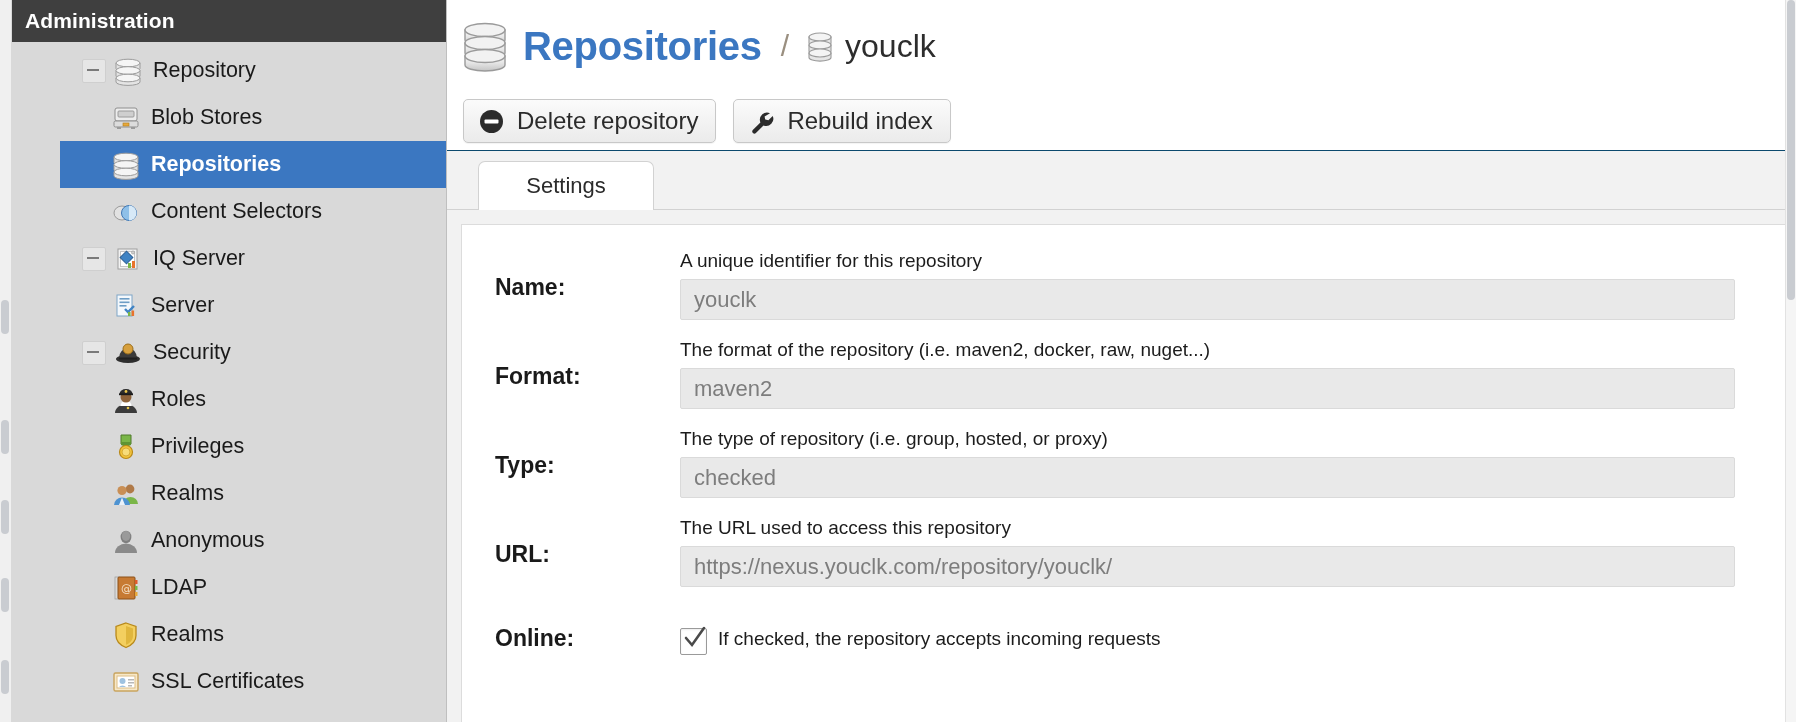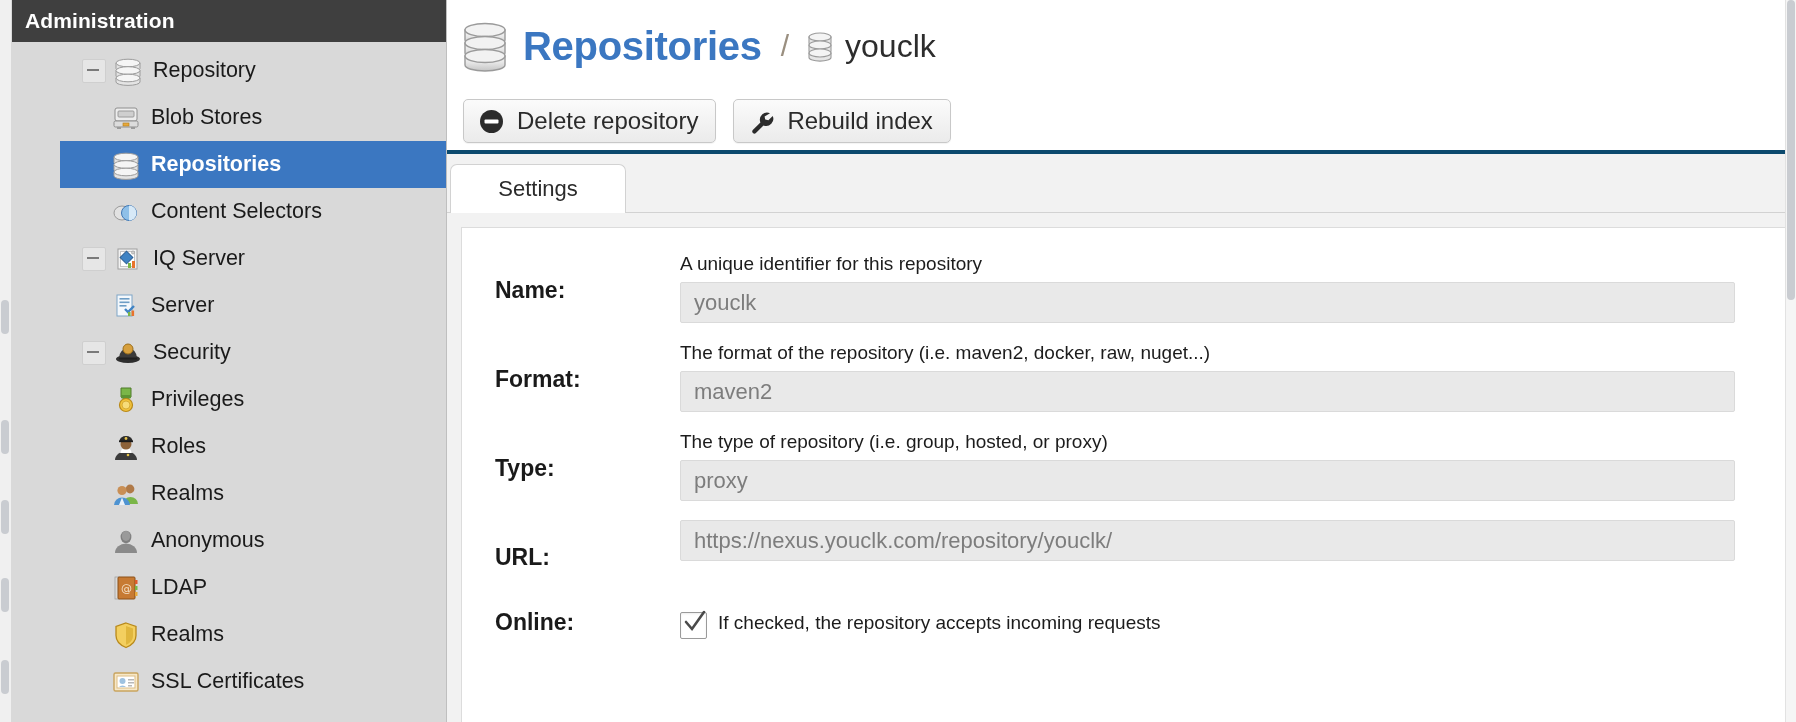--- a/index.html
+++ b/index.html
@@ -71,23 +71,23 @@
     display: inline-flex; align-items: center; height: 42px;
     padding: 0 17px 0 14px;
     background: linear-gradient(to bottom, #fbfbfb 0%, #f2f2f2 55%, #ebebeb 100%);
     border: 1px solid #c8c8c8; border-radius: 5px;
     font-size: 24px; color: #2b2b2b; cursor: pointer;
     box-shadow: 0 1px 1px rgba(0,0,0,.05);
   }
   .tbtn .bico { width: 27px; height: 27px; margin-right: 12px; flex: none; }
 
   .tabstrip {
-    height: 58px; background: #f2f2f2; border-top: 4px solid #0c4a6e;
+    height: 58px; background: #f2f2f2; border-top: 1px solid #0c4a6e;
     border-bottom: 1px solid #d2d2d2;
-    display: flex; align-items: flex-end; padding-left: 3px; flex: none;
+    display: flex; align-items: flex-end; padding-left: 31px; flex: none;
   }
   .tab {
     height: 48px; min-width: 130px; display: flex; align-items: center; justify-content: center;
     padding: 0 22px; font-size: 22px; color: #2b2b2b; cursor: pointer;
     background: #ffffff; border: 1px solid #d2d2d2; border-bottom: none;
     border-radius: 7px 7px 0 0; margin-bottom: -1px;
   }
 
   .content-wrap { flex: 1; background: #f2f2f2; padding: 14px 0 0 14px; min-height: 0; }
   .panel {
@@ -223,39 +223,39 @@
       <ellipse cx="15" cy="21" rx="12" ry="4" fill="#2e2e2e"></ellipse>
       <path d="M6 20 a9 10 0 0 1 18 0 z" fill="#3a3a3a"></path>
       <circle cx="15" cy="11" r="5" fill="#d7a03e" stroke="#9c6f1c"></circle>
       <path d="M6 19.5 h18 v2 h-18 z" fill="#1f1f1f"></path>
             </svg></span>
           <span class="tlabel">Security</span>
         </div>
         <div class="tree-row">
           <span class="indent"></span>
           <span class="tico"><svg viewBox="0 0 30 30" width="30" height="30">
-      <path d="M10 3 h10 v9 h-10 z" fill="#7ab648" stroke="#4f7a2a"></path>
-      <path d="M10 10 h10 v3 l-5 2 l-5 -2 z" fill="#5e9434"></path>
-      <circle cx="15" cy="20" r="6.5" fill="#f2c33c" stroke="#b8891a" stroke-width="1.2"></circle>
-      <circle cx="15" cy="20" r="4" fill="#f7dc7a" stroke="#cfa22b" stroke-width="0.8"></circle>
-            </svg></span>
-          <span class="tlabel">Privileges</span>
-        </div>
-        <div class="tree-row">
-          <span class="indent"></span>
-          <span class="tico"><svg viewBox="0 0 30 30" width="30" height="30">
       <path d="M4 28 a11 9 0 0 1 22 0 z" fill="#3b3b3b"></path>
       <path d="M11 17 h8 l2 4 h-12 z" fill="#ffffff"></path>
       <circle cx="15" cy="12" r="5.5" fill="#8d6239"></circle>
       <path d="M8.5 9 a6.5 5 0 0 1 13 0 z" fill="#2b2b2b"></path>
       <rect x="8" y="8.4" width="14" height="1.8" fill="#1b1b1b"></rect>
       <circle cx="15" cy="6.5" r="1.4" fill="#e8c44a"></circle>
       <circle cx="17" cy="23" r="1.3" fill="#e8c44a"></circle>
             </svg></span>
           <span class="tlabel">Roles</span>
+        </div>
+        <div class="tree-row">
+          <span class="indent"></span>
+          <span class="tico"><svg viewBox="0 0 30 30" width="30" height="30">
+      <path d="M10 3 h10 v9 h-10 z" fill="#7ab648" stroke="#4f7a2a"></path>
+      <path d="M10 10 h10 v3 l-5 2 l-5 -2 z" fill="#5e9434"></path>
+      <circle cx="15" cy="20" r="6.5" fill="#f2c33c" stroke="#b8891a" stroke-width="1.2"></circle>
+      <circle cx="15" cy="20" r="4" fill="#f7dc7a" stroke="#cfa22b" stroke-width="0.8"></circle>
+            </svg></span>
+          <span class="tlabel">Privileges</span>
         </div>
         <div class="tree-row">
           <span class="indent"></span>
           <span class="tico"><svg viewBox="0 0 30 30" width="30" height="30">
       <circle cx="19" cy="10" r="4.4" fill="#b07a48"></circle>
       <path d="M12 25 a7.5 7 0 0 1 15 0 z" fill="#7ab648"></path>
       <circle cx="11" cy="11.5" r="4.6" fill="#c98f55"></circle>
       <path d="M3 26 a8 7.5 0 0 1 16 0 z" fill="#4e93d1"></path>
       <path d="M11 18.5 l-3 7.5 h6 z" fill="#eaf2fa"></path>
             </svg></span>
@@ -379,26 +379,27 @@
               <div class="flabel">Format:</div>
               <div class="fbody">
                 <div class="fhelp">The format of the repository (i.e. maven2, docker, raw, nuget...)</div>
                 <div class="finput">maven2</div>
               </div>
             </div>
             <div class="frow">
               <div class="flabel">Type:</div>
               <div class="fbody">
                 <div class="fhelp">The type of repository (i.e. group, hosted, or proxy)</div>
-                <div class="finput">proxy</div>
+                <div class="finput">checked</div>
               </div>
             </div>
             <div class="frow">
               <div class="flabel">URL:</div>
               <div class="fbody">
+                <div class="fhelp">The URL used to access this repository</div>
                 <div class="finput">https://nexus.youclk.com/repository/youclk/</div>
               </div>
             </div>
             <div class="frow">
               <div class="flabel" style="padding-top: 19px;">Online:</div>
               <div class="fbody">
                 <div class="checkrow">
                   <div class="cbox">
                     <svg width="25" height="25" viewBox="0 0 25 25">
                       <path d="M4 12 L10 19 L22 2" stroke="#4a4a4a" stroke-width="2.6" fill="none" stroke-linecap="round"></path>

